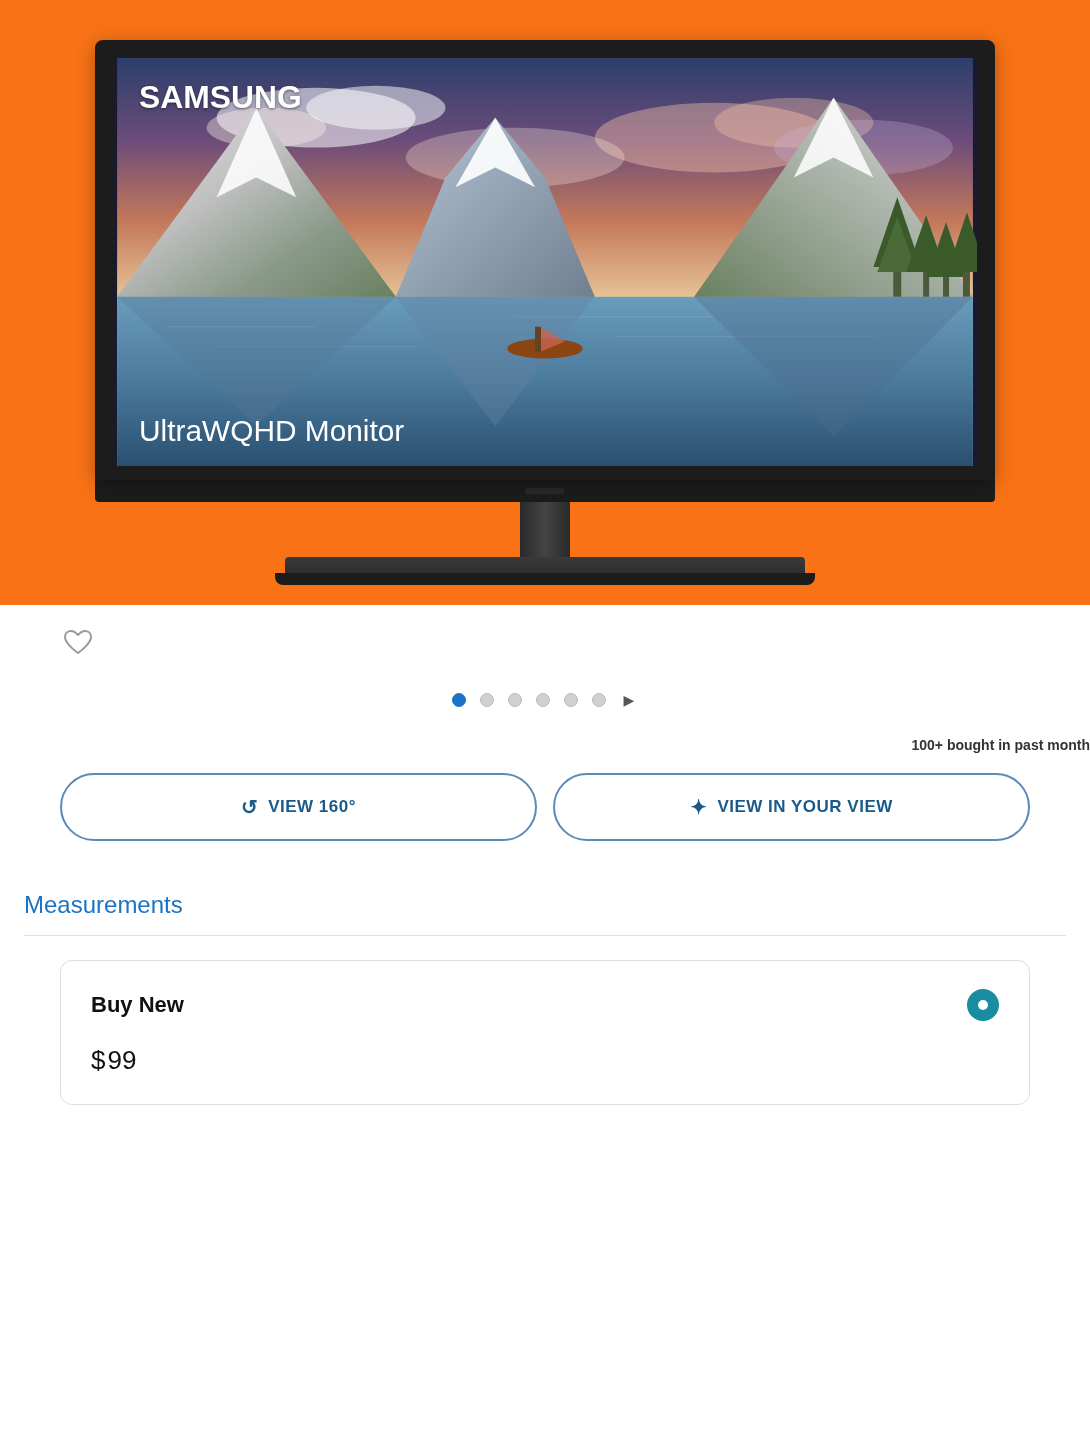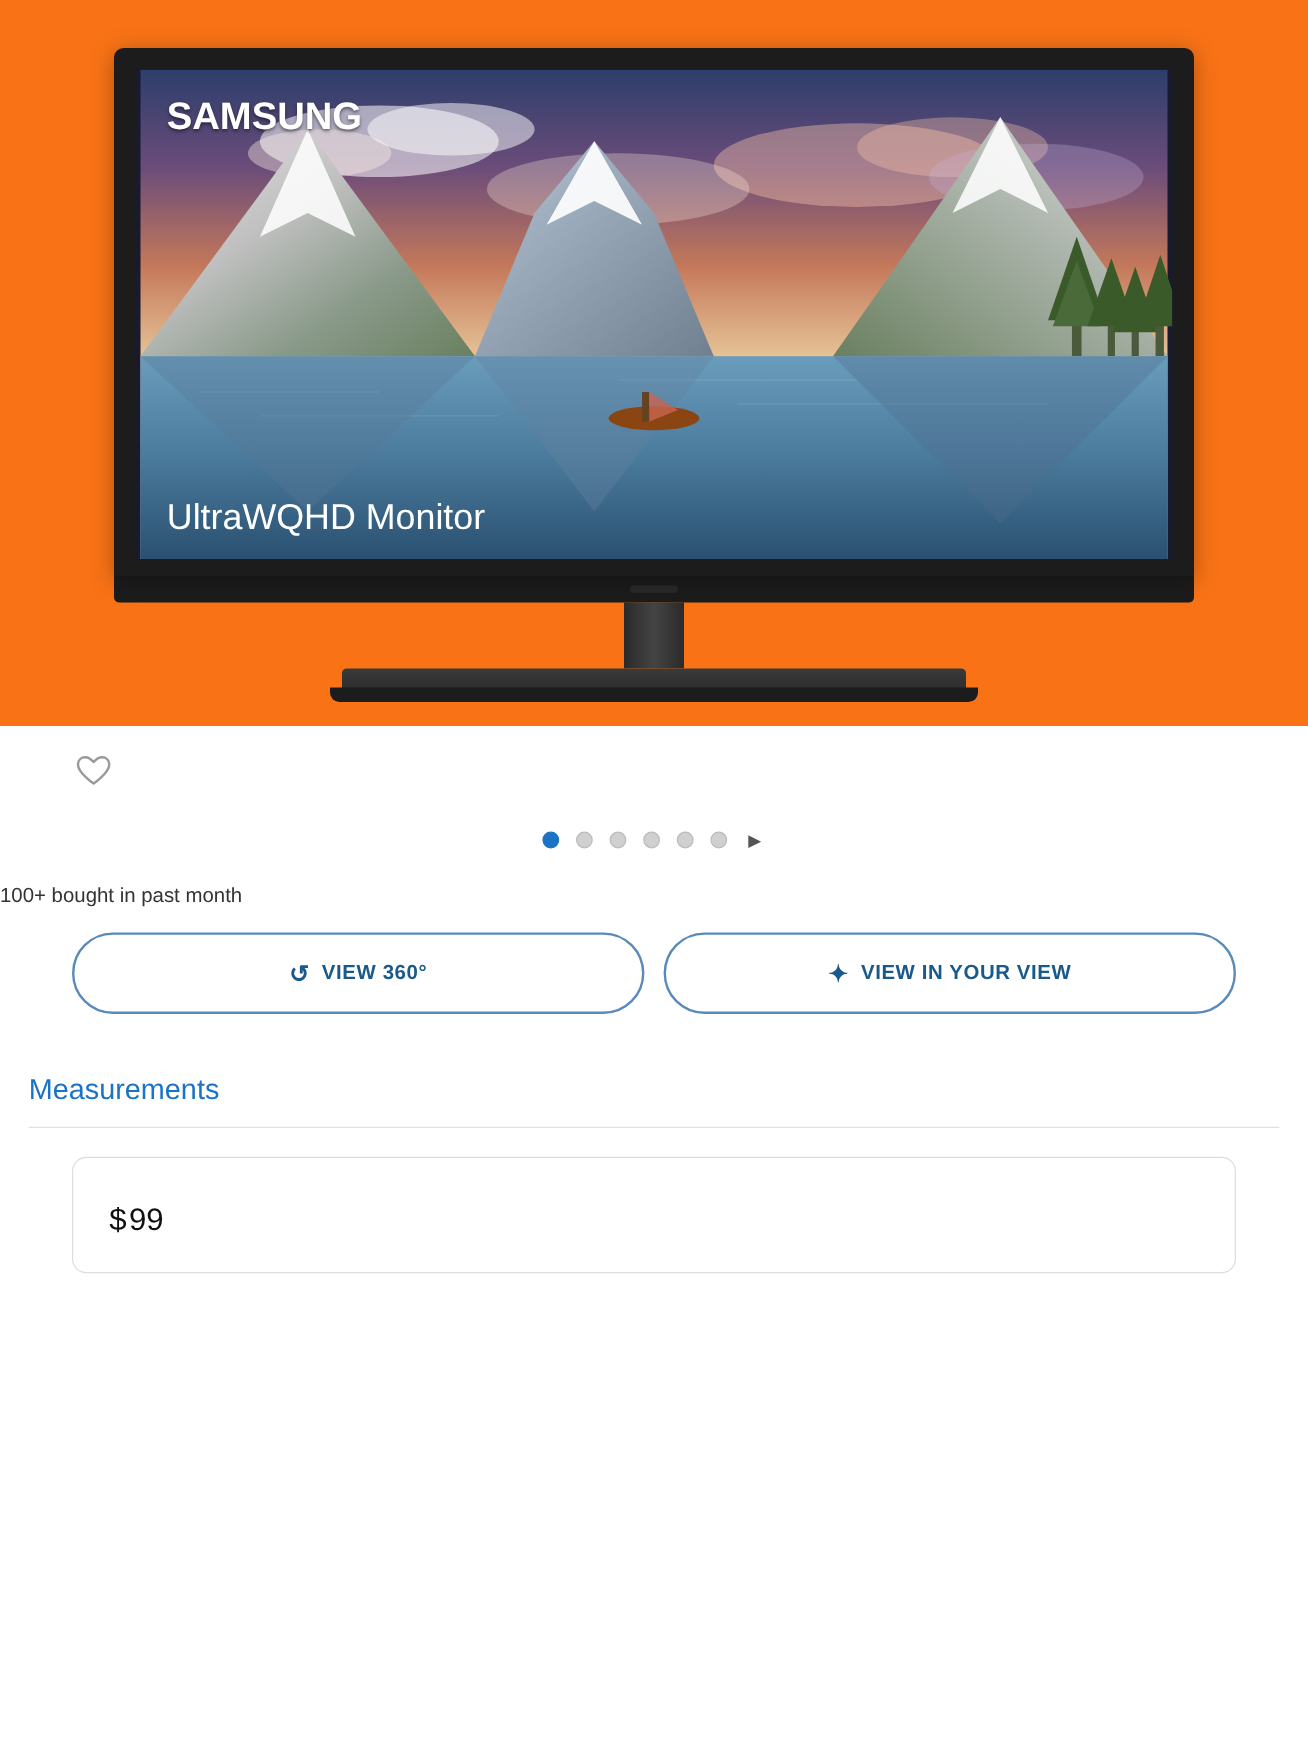--- a/index.html
+++ b/index.html
@@ -147,25 +147,25 @@
       display: flex;
       align-items: center;
       justify-content: center;
       color: #555;
       font-size: 14px;
       cursor: pointer;
     }
 
     
     .bought-badge {
-      text-align: left;
-      font-size: 17px;
+      text-align: right;
+      font-size: 14px;
       color: #333;
       padding: 8px 0 20px;
-      font-weight: 400;
+      font-weight: 700;
     }
 
     
     .action-buttons {
       display: flex;
       gap: 16px;
       padding: 0 60px 30px;
       justify-content: center;
     }
 
@@ -411,31 +411,35 @@
   <div class="dot"></div>
   <div class="dot"></div>
   <div class="carousel-next">▶</div>
 </div>
 
 <div class="bought-badge">100+ bought in past month</div>
 
 <div class="action-buttons">
   <button class="action-btn">
     <span class="btn-icon">↺</span>
-    <span>VIEW 360°</span>
+    <span>VIEW 160°</span>
   </button>
   <button class="action-btn">
     <span class="btn-icon">✦</span>
     <span>VIEW IN YOUR VIEW</span>
   </button>
 </div>
 
 <div class="measurements-section">
   <div class="measurements-title">Measurements</div>
   <div class="divider"></div>
 </div>
 
 <div class="buy-new-card">
+  <div class="buy-new-header">
+    <span class="buy-new-label">Buy New</span>
+    <div class="radio-selected"></div>
+  </div>
   <div class="price-container">
     <span class="price-dollar">$</span>
     <span class="price-cents">99</span>
   </div>
 </div>
 
 </body></html>

